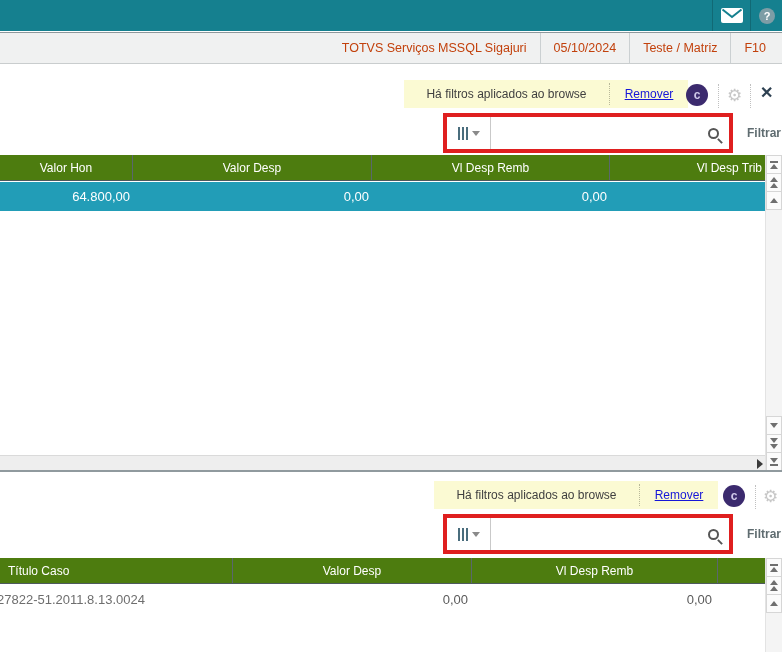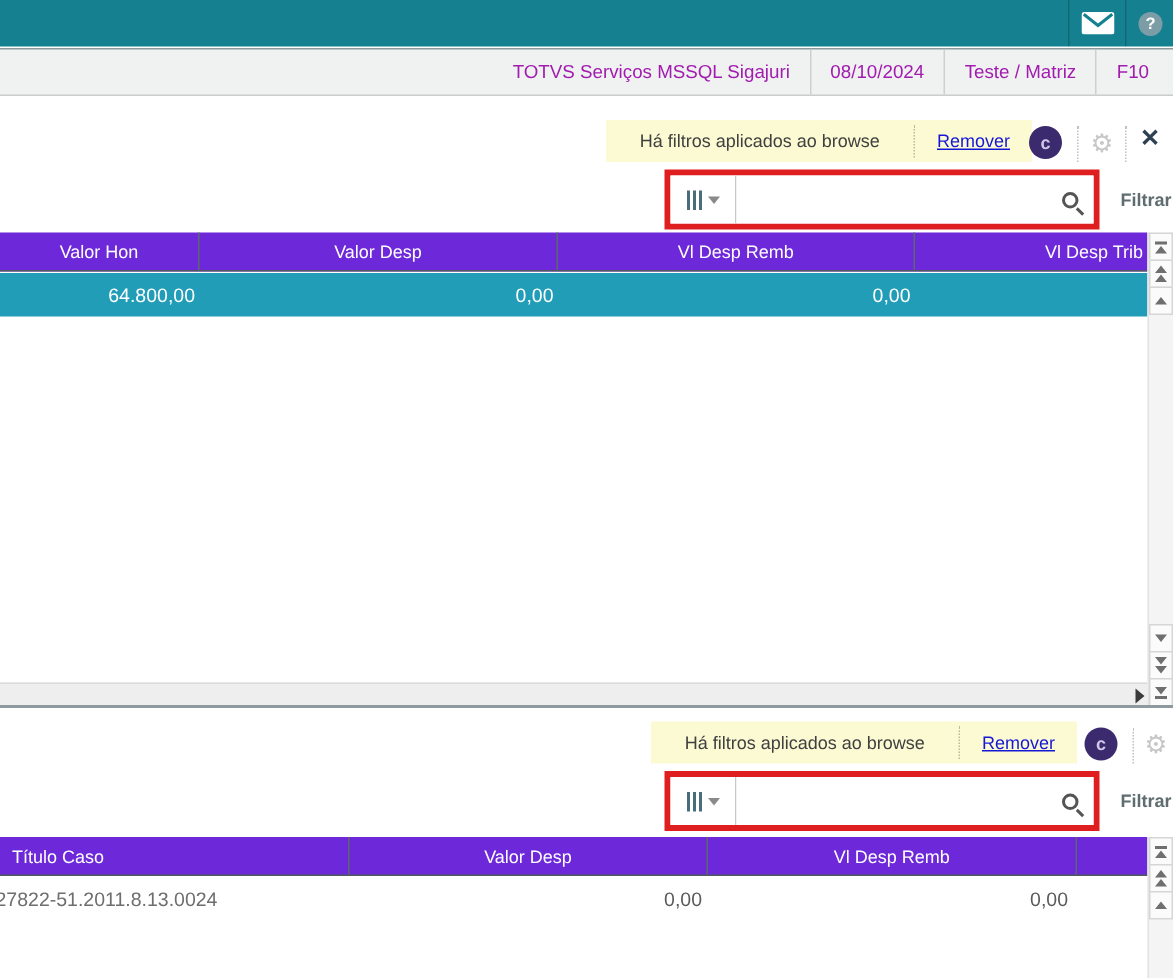--- a/index.html
+++ b/index.html
@@ -12,21 +12,21 @@
   .top-btn { position:absolute; top:0; height:31px; display:flex; align-items:center; justify-content:center; cursor:pointer; }
   .mail-btn { left:713px; width:37px; }
   .help-btn { left:752px; width:30px; }
   .help-circle { width:16px; height:16px; border-radius:50%; background:#7d9da6; color:#ffffff;
     font-size:11px; font-weight:bold; display:flex; align-items:center; justify-content:center; }
 
   
   .statusbar { position:absolute; left:0; top:32px; width:782px; height:32px; background:#f0f1f1;
     border-top:1px solid #8d989c; border-bottom:1px solid #c9cdce;
     display:flex; justify-content:flex-end; align-items:stretch; }
-  .statusbar .item { display:flex; align-items:center; padding:0 13px; font-size:12.5px; color:#a21caf; white-space:nowrap; }
+  .statusbar .item { display:flex; align-items:center; padding:0 13px; font-size:12.5px; color:#c2410c; white-space:nowrap; }
   .statusbar .item + .item { border-left:1px solid #cbd0d2; }
   .statusbar .item:last-child { padding-right:16px; }
 
   
   .notice { position:absolute; height:28px; width:284px; background:#fbfad3; display:flex; align-items:stretch; }
   .notice .txt { flex:1; display:flex; align-items:center; justify-content:center; font-size:12px; color:#404040; white-space:nowrap; }
   .notice .dotsep { border-left:1px dotted #b9b99a; margin:3px 0; }
   .notice .lnk { width:78px; display:flex; align-items:center; justify-content:center;
     font-size:12px; color:#1616d8; text-decoration:underline; cursor:pointer; white-space:nowrap; }
   .dotv { position:absolute; width:1px; border-left:1px dotted #c0c0c0; height:24px; }
@@ -41,21 +41,21 @@
   .cols-bars { display:flex; gap:2px; }
   .cols-bars span { width:2px; height:13px; background:#4a6d7d; display:block; }
   .caret-down { width:0; height:0; border-left:4px solid transparent; border-right:4px solid transparent; border-top:5px solid #8a8a8a; }
   .search-input { flex:1; border:none; outline:none; font-size:13px; padding:0 6px; font-family:"Liberation Sans",sans-serif; color:#333; }
   .mag-btn { width:32px; display:flex; align-items:center; justify-content:center; cursor:pointer; background:#ffffff; }
   .mag { position:relative; width:11px; height:11px; border:2px solid #555; border-radius:50%; }
   .mag::after { content:""; position:absolute; width:2px; height:6px; background:#555; left:9px; top:8px; transform:rotate(-45deg); }
   .filter-label { position:absolute; font-size:12px; color:#5f6c70; cursor:pointer;font-weight:bold; }
 
   
-  .ghead { position:absolute; left:0; width:765px; height:26px; background:#6d28d9; border-bottom:1px solid #4e5a5e; display:flex; }
+  .ghead { position:absolute; left:0; width:765px; height:26px; background:#4d7c0f; border-bottom:1px solid #4e5a5e; display:flex; }
   .ghead .hcell { height:100%; border-right:1px solid #5a676c; color:#ffffff; font-size:12px;
     display:flex; align-items:center; justify-content:center; white-space:nowrap; overflow:hidden; cursor:pointer; }
   .ghead .hcell.left { justify-content:flex-start; padding-left:8px; }
   .ghead .hcell.right { justify-content:flex-end; padding-right:3px; }
   .grow { position:absolute; left:0; width:765px; height:29px; display:flex; cursor:pointer; }
   .grow .cell { height:100%; display:flex; align-items:center; white-space:nowrap; font-size:13px; }
   .grow .cell.rt { justify-content:flex-end; padding-right:3px; }
   .row-selected { background:#229db7; color:#ffffff;justify-content:center; }
   .row-plain { background:#ffffff; color:#6e6e6e; }
 
@@ -87,21 +87,21 @@
       </svg>
     </div>
     <div class="vsep" style="left:750px"></div>
     <div class="top-btn help-btn">
       <div class="help-circle">?</div>
     </div>
   </div>
 
   <div class="statusbar">
     <div class="item">TOTVS Serviços MSSQL Sigajuri</div>
-    <div class="item">08/10/2024</div>
+    <div class="item">05/10/2024</div>
     <div class="item">Teste / Matriz</div>
     <div class="item">F10</div>
   </div>
 
   <div class="notice" style="left:404px; top:80px;">
     <div class="txt">Há filtros aplicados ao browse</div>
     <div class="dotsep"></div>
     <div class="lnk">Remover</div>
   </div>
   <div class="assistant" style="left:686px; top:84px;">

